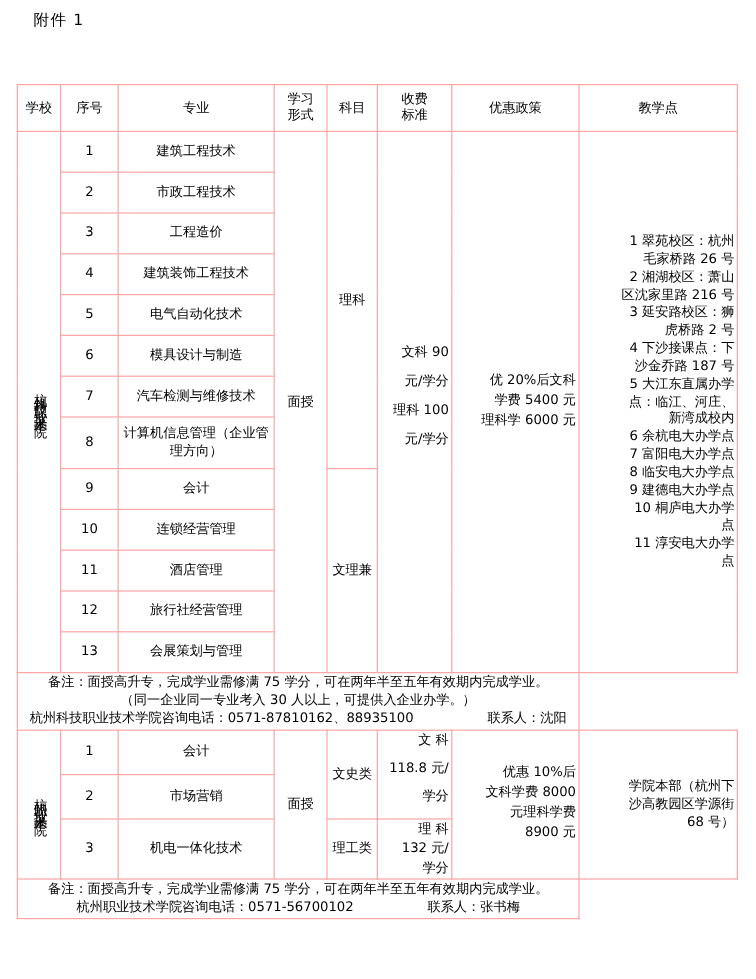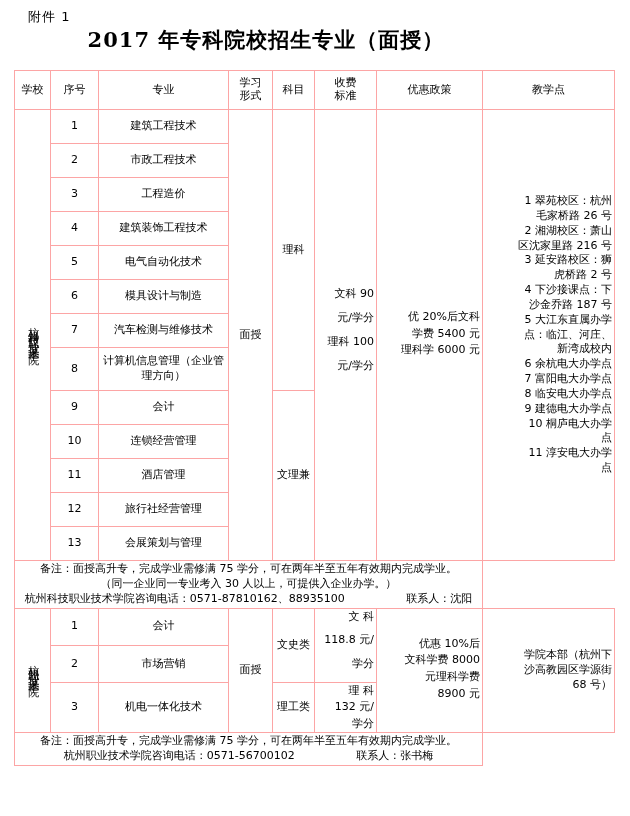--- a/index.html
+++ b/index.html
@@ -104,21 +104,20 @@
   }
   .fee-block p { margin-bottom: 9px; }
   .policy-block p { margin-bottom: 2px; }
 </style>
 </head>
 <body>
 
 <div class="page">
 
   <div class="attach-label">附件 1</div>
-  <div class="doc-title">2017 年专科院校招生专业（面授）</div>
 
   <table class="main">
     <colgroup>
       <col style="width:36px">
       <col style="width:48px">
       <col style="width:130px">
       <col style="width:44px">
       <col style="width:42px">
       <col style="width:62px">
       <col style="width:106px">

